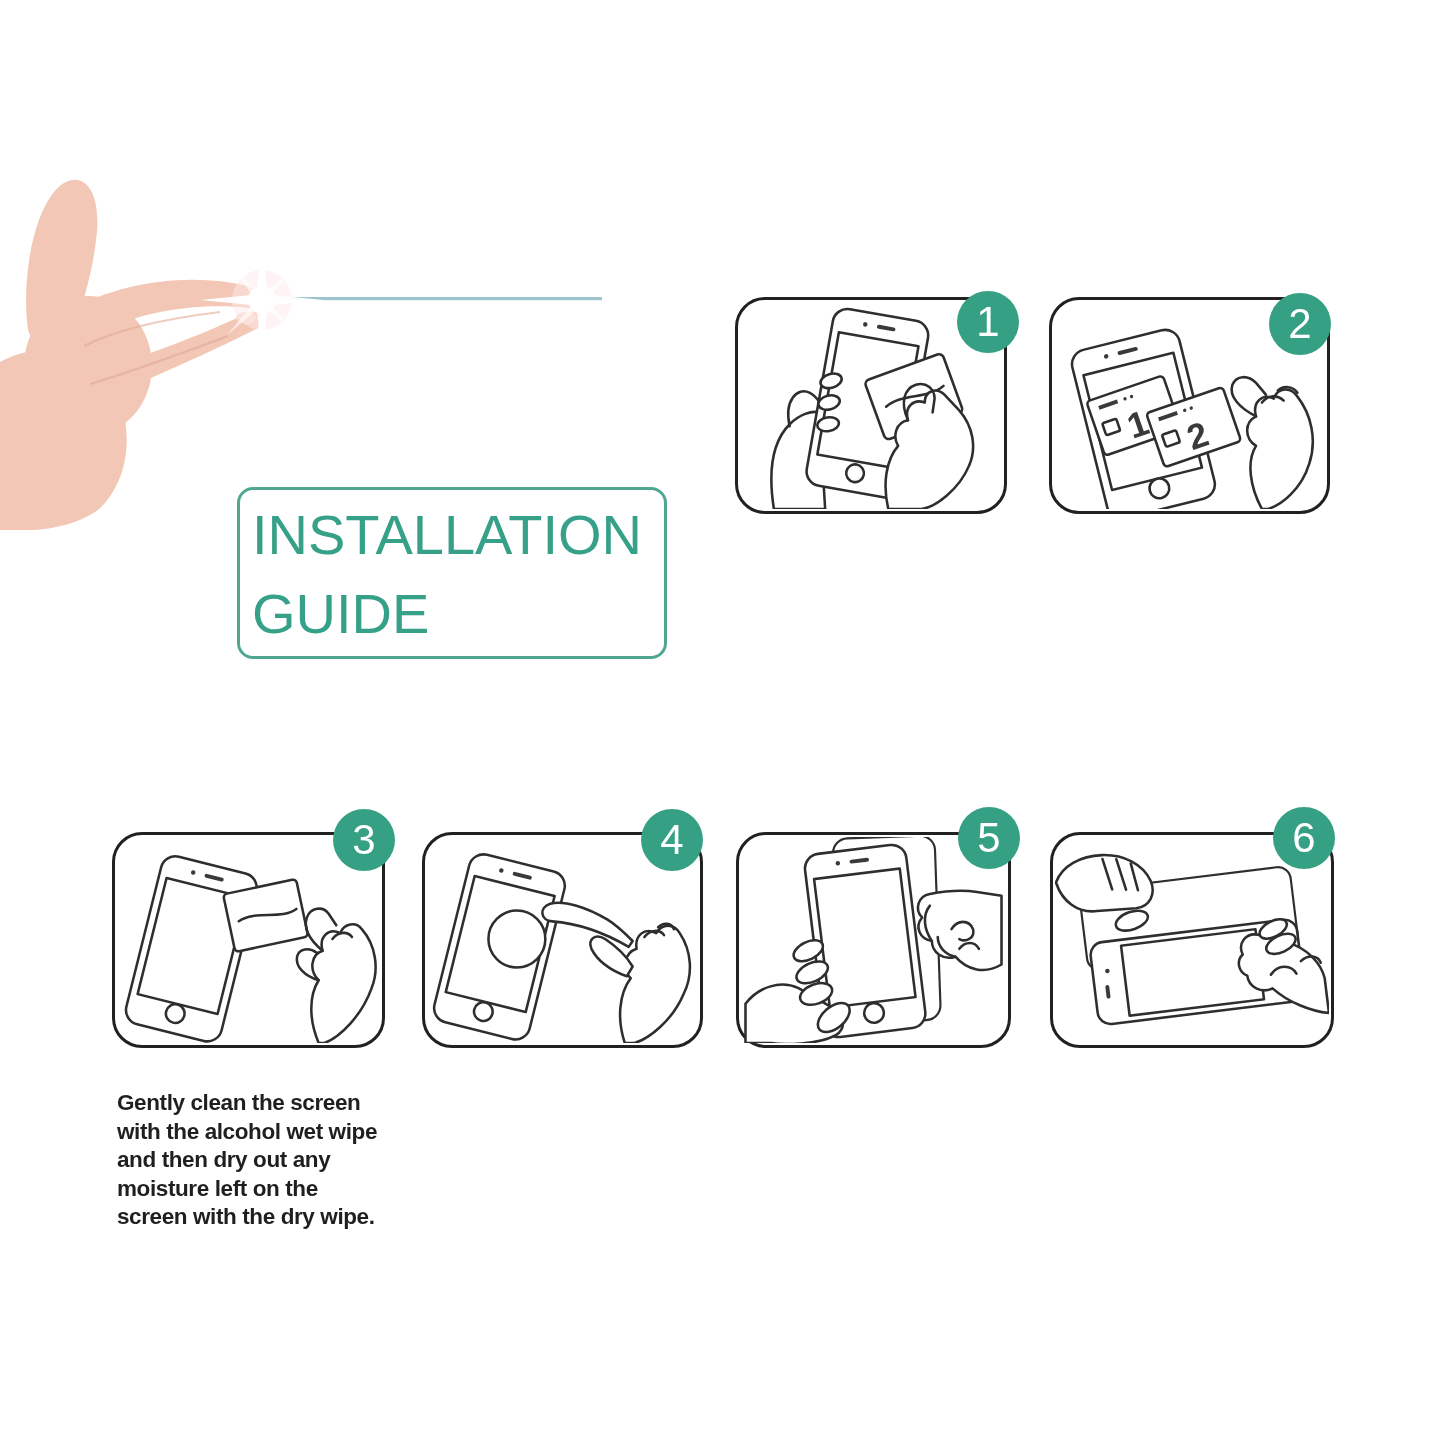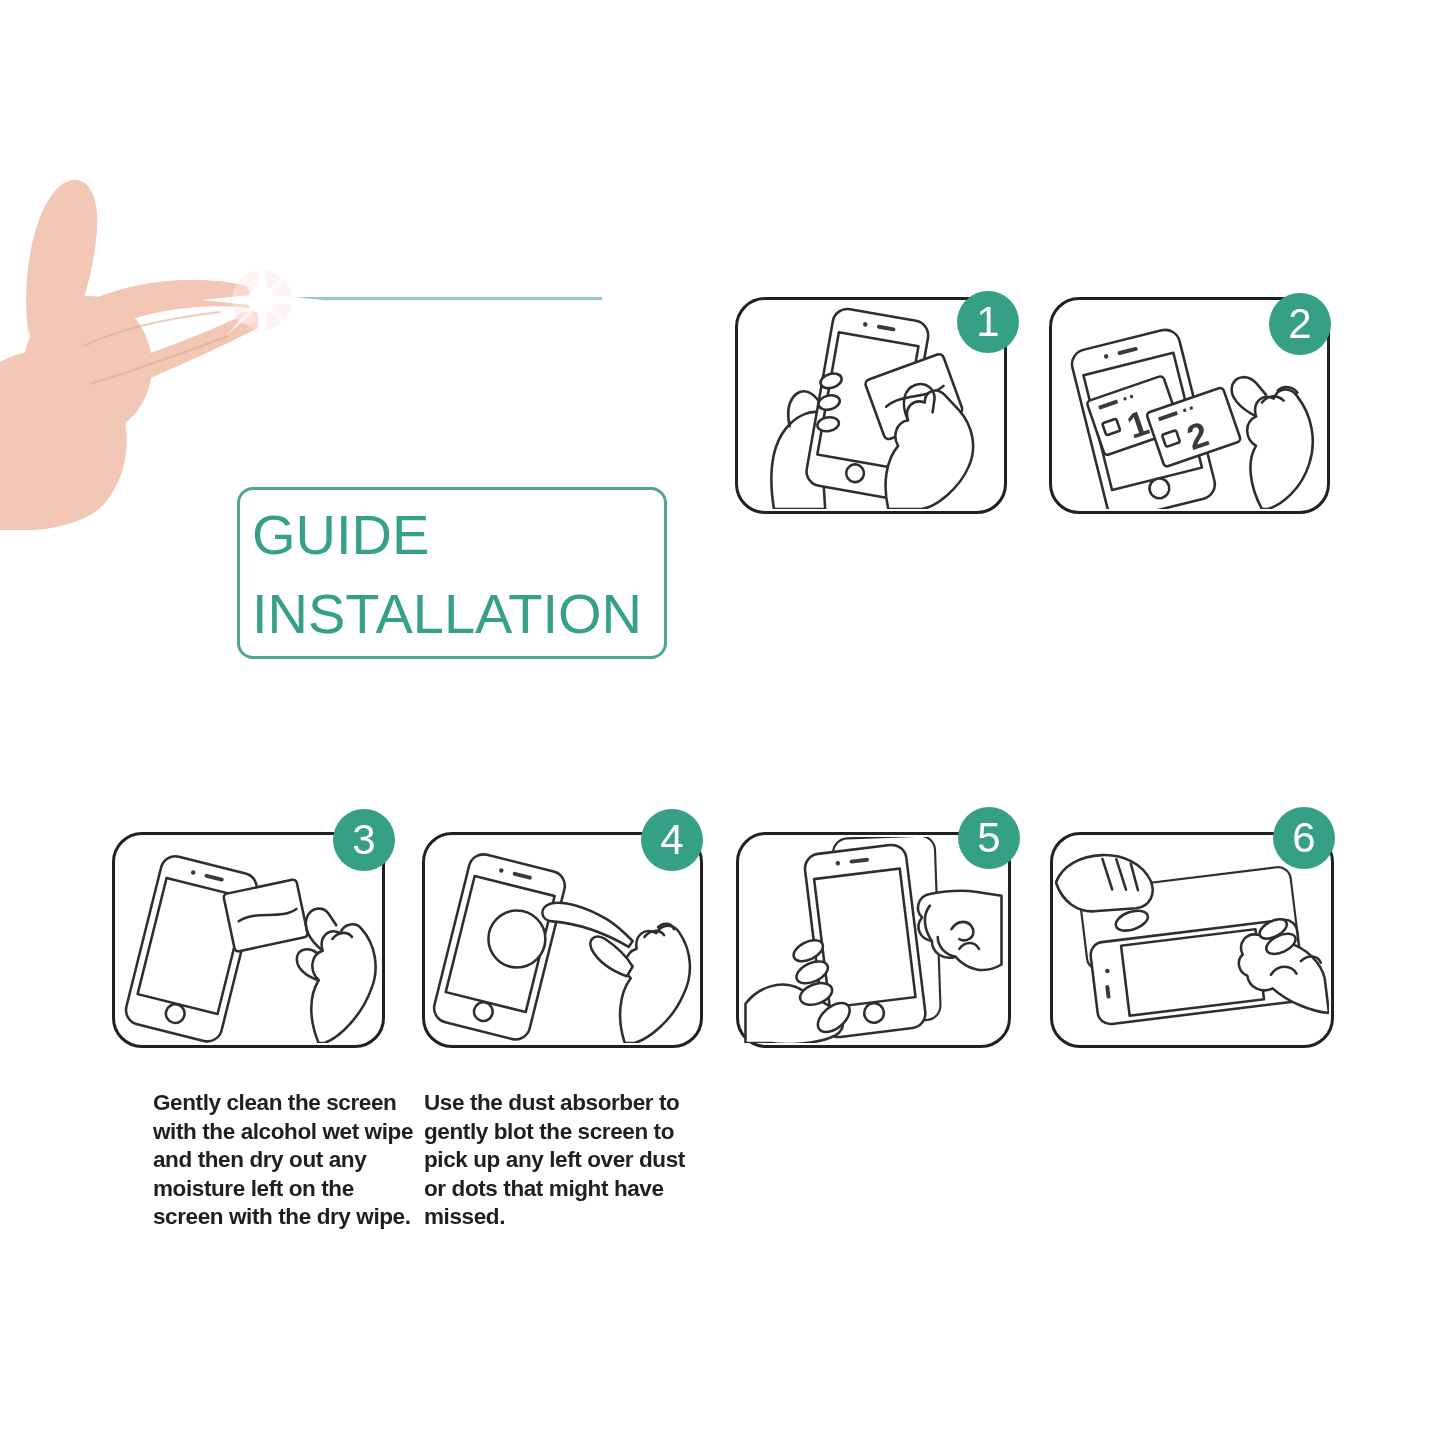--- a/index.html
+++ b/index.html
@@ -52,22 +52,22 @@
       <path d="M262,98 L268,160 L262,222 L256,160 Z" fill="#ffffff" opacity="0.95"></path>
       <path d="M200,160 L262,154 L324,160 L262,166 Z" fill="#ffffff" opacity="0.95"></path>
       <path d="M228,124 L264,156 L298,196 L258,162 Z" fill="#ffffff" opacity="0.6"></path>
       <path d="M298,124 L260,156 L226,196 L266,162 Z" fill="#ffffff" opacity="0.6"></path>
       <circle cx="262" cy="160" r="6" fill="#ffffff"></circle>
     </g>
   </svg>
 
   <div class="title-box">
     <div class="inner">
+      <span class="title-line">INSTALLATION</span>
       <span class="title-line">GUIDE</span>
-      <span class="title-line">INSTALLATION</span>
     </div>
   </div>
 
   <div class="panel" style="left:735px;top:297px;width:272px;height:217px;">
     <svg width="262" height="207" viewBox="0 0 265 210">
       <g class="art">
         <path d="M34,210 C28,172 32,142 50,124 C60,114 72,110 80,112 L86,210 Z"></path>
         <path class="open" d="M50,126 C44,100 58,86 70,92 C78,96 84,106 85,114"></path>
         <g transform="translate(80,12) rotate(10 50 90)">
           <rect x="0" y="0" width="98" height="182" rx="15"></rect>
@@ -223,24 +223,19 @@
     </svg>
   </div>
 
   <div class="badge" style="left:957px;top:291px;">1</div>
   <div class="badge" style="left:1269px;top:293px;">2</div>
   <div class="badge" style="left:333px;top:809px;">3</div>
   <div class="badge" style="left:641px;top:809px;">4</div>
   <div class="badge" style="left:958px;top:807px;">5</div>
   <div class="badge" style="left:1273px;top:807px;">6</div>
 
-  <div class="caption" style="left:117px;top:1089px;width:310px;margin-left:36px;">Gently clean the screen
+  <div class="caption" style="left:117px;top:1089px;width:310px;">Gently clean the screen
 with the alcohol wet wipe
 and then dry out any
 moisture left on the
 screen with the dry wipe.</div>
-  <div class="caption" style="left:424px;top:1089px;width:310px;">Use the dust absorber to
-gently blot the screen to
-pick up any left over dust
-or dots that might have
-missed.</div>
 
 </div>
 
 </body></html>

